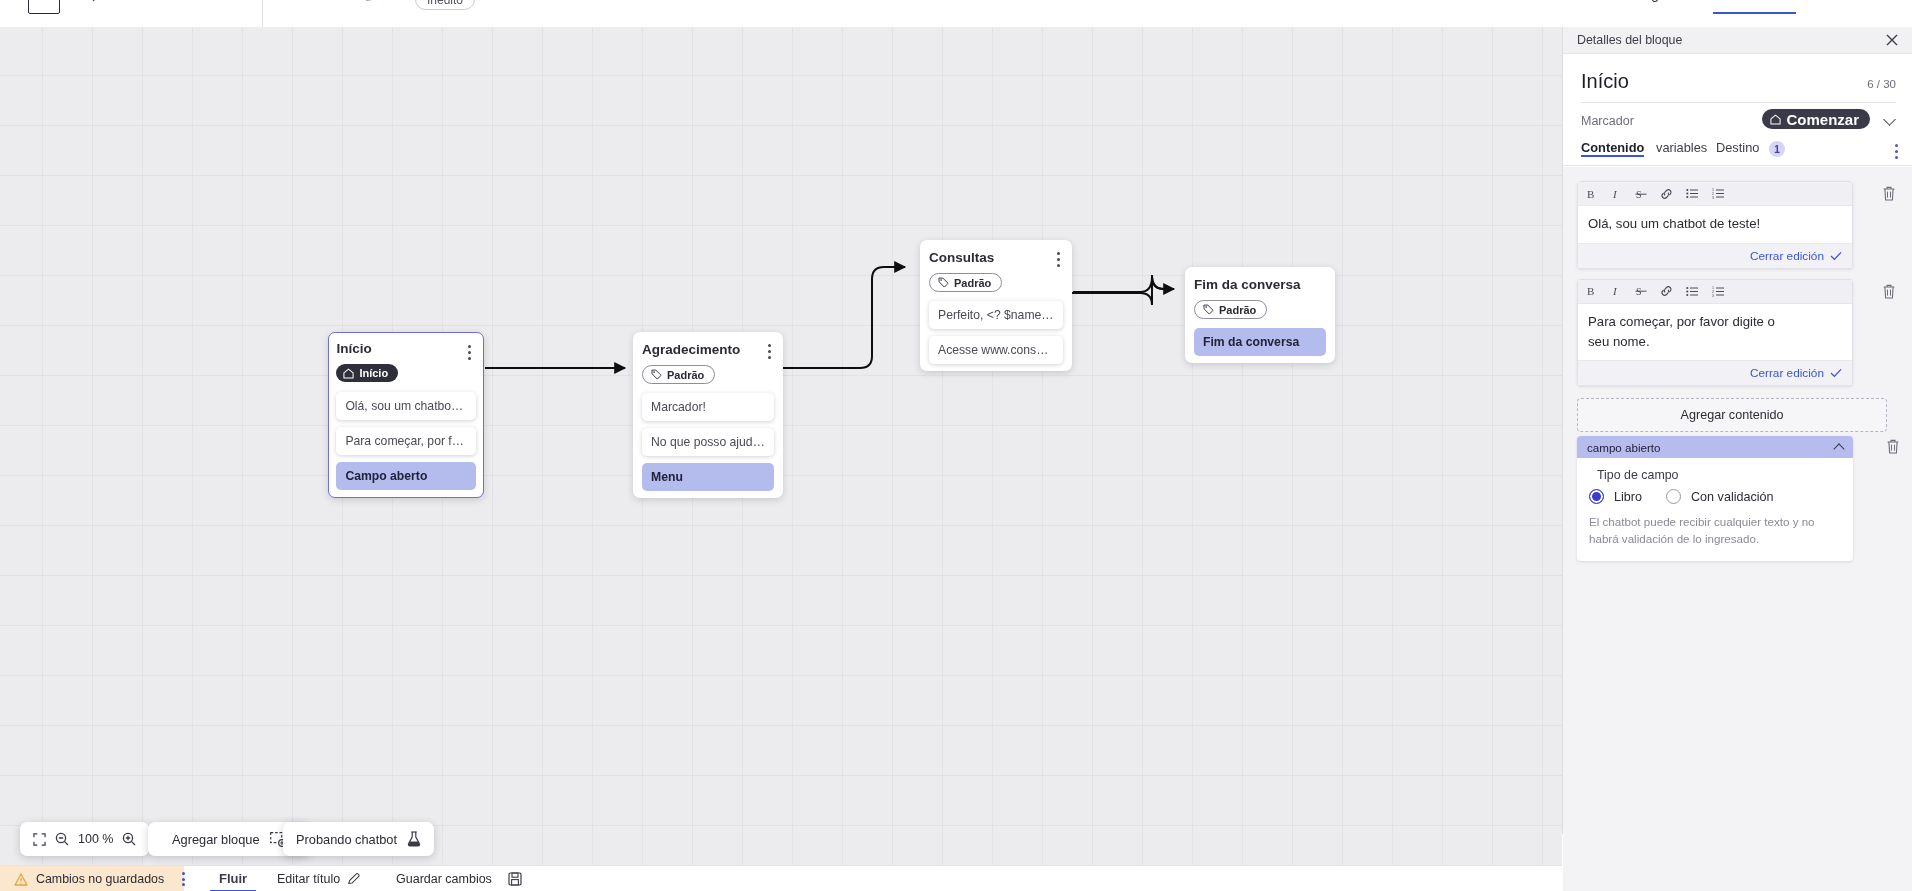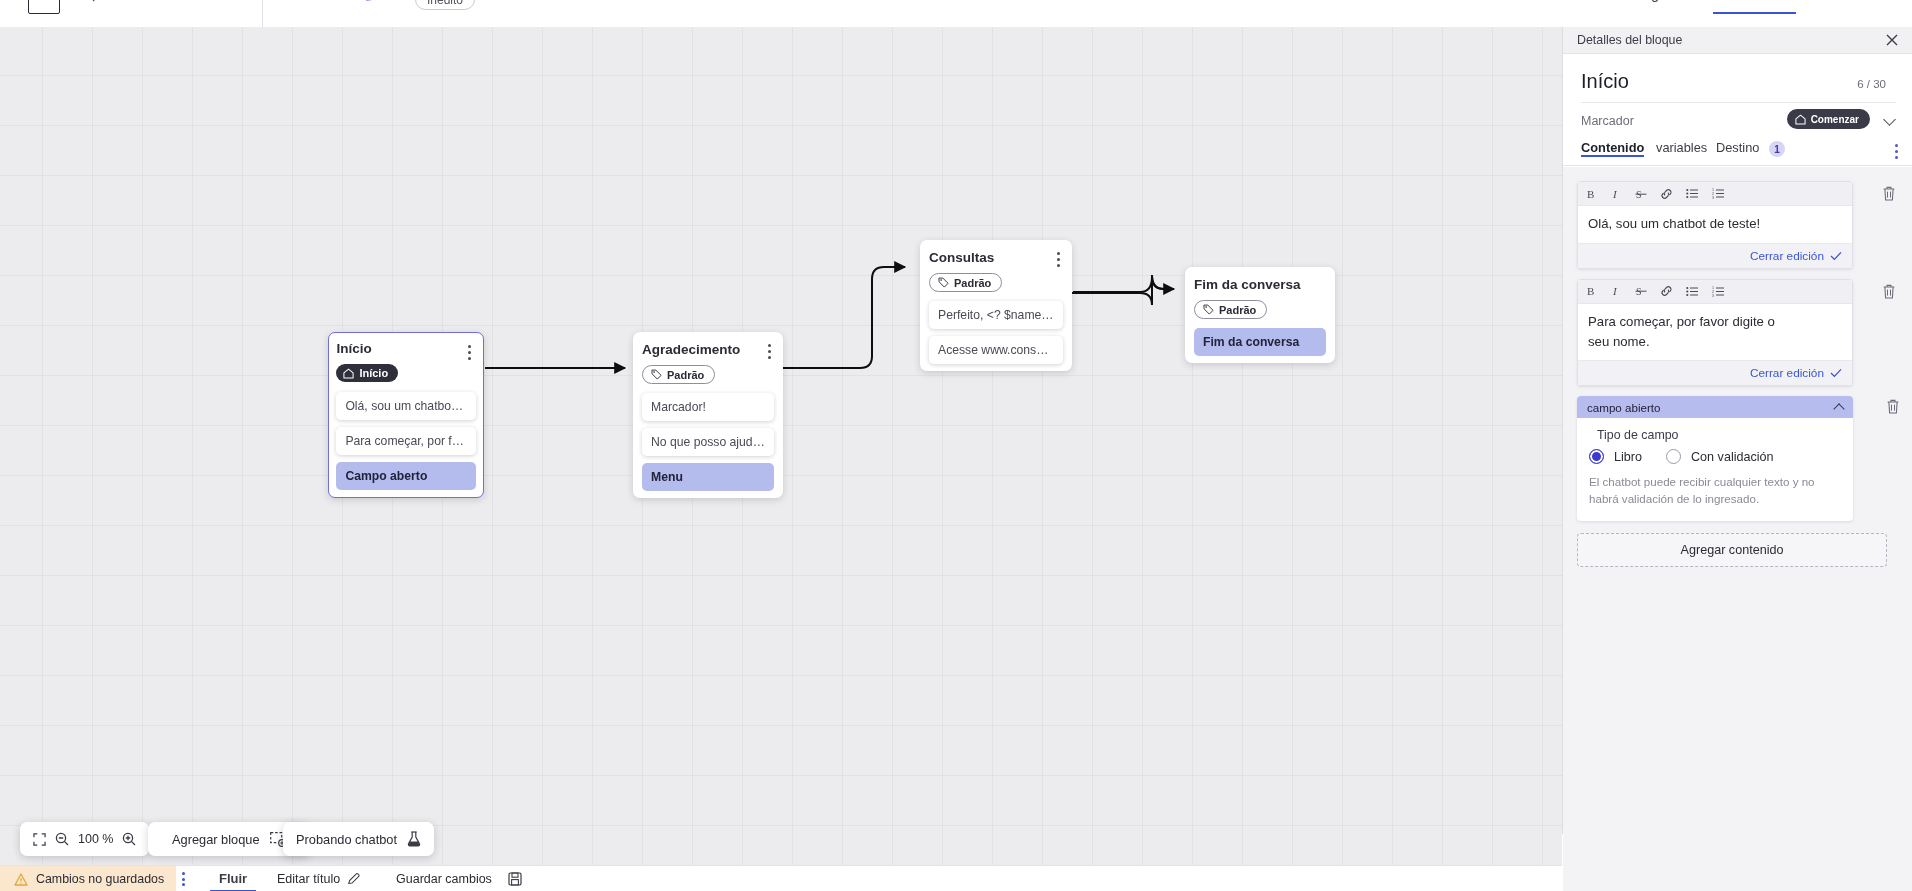--- a/index.html
+++ b/index.html
@@ -115,21 +115,21 @@
   #add-block-bar { left: 148px; top: 795px; padding: 0 24px; gap: 10px; }
   #test-bot-bar  { left: 283px; top: 795px; padding: 0 13px; gap: 10px; }
   .float-label { font-size: 12.8px; color: #2b2b33; }
 
   
   #statusbar {
     position: absolute; left: 0; top: 865px; width: 1562px; height: 26px;
     background: #ffffff; border-top: 1px solid #e4e4e8;
   }
   #unsaved-pill {
-    position: absolute; left: 0; top: 0; height: 26px; padding: 0 12px 0 14px;
+    position: absolute; left: 0; top: 0; height: 26px; padding: 0 20px 0 14px;
     background: #fbe7cd; display: flex; align-items: center; gap: 8px;
   }
   #unsaved-label { font-size: 12.4px; color: #2b2b33; white-space: nowrap; }
   #status-dots {
     position: absolute; left: 182px; top: 6px; width: 3px; height: 14px;
     display: flex; flex-direction: column; justify-content: space-between; align-items: center;
   }
   #status-dots i { width: 3px; height: 3px; border-radius: 50%; background: #3b54d6; }
   #tab-flow {
     position: absolute; left: 210px; top: 0; height: 26px; display: flex; align-items: center;
@@ -154,26 +154,26 @@
     position: absolute; left: 0; top: 27px; width: 349px; height: 27px;
     background: #f1f1f4; border-bottom: 1px solid #e4e4e8;
   }
   #panel-head-title {
     position: absolute; left: 14px; top: 6px; font-size: 12.4px; color: #3c3c46; white-space: nowrap;
   }
   #panel-close { position: absolute; right: 12px; top: 5px; width: 16px; height: 16px; }
   #panel-body { position: absolute; left: 0; top: 54px; width: 349px; height: 837px; background: #fff; }
 
   #block-name { position: absolute; left: 18px; top: 16px; font-size: 20px; color: #1e1e28; white-space: nowrap; }
-  #block-count { position: absolute; right: 26px; top: 24px; font-size: 11.5px; color: #6d6d7a; white-space: nowrap; }
+  #block-count { position: absolute; right: 16px; top: 24px; font-size: 11.5px; color: #6d6d7a; white-space: nowrap; }
   #block-rule { position: absolute; left: 18px; top: 48px; width: 315px; height: 1px; background: #e6e6ea; }
   #marker-label { position: absolute; left: 18px; top: 60px; font-size: 12.5px; color: #6d6d7a; white-space: nowrap; }
   #marker-chip {
     position: absolute; right: 42px; top: 55px; height: 20px; padding: 0 11px 0 8px;
-    background: #3a3a48; color: #fff; border-radius: 10px; font-size: 10px; font-weight: 700;
+    background: #3a3a48; color: #fff; border-radius: 10px; font-size: 15px; font-weight: 700;
     display: flex; align-items: center; gap: 5px; white-space: nowrap;
   }
   #marker-caret {
     position: absolute; right: 18px; top: 61px; width: 9px; height: 9px;
     border-right: 1.6px solid #4a4a55; border-bottom: 1.6px solid #4a4a55; transform: rotate(45deg);
   }
 
   #panel-tabs { position: absolute; left: 0; top: 84px; width: 349px; height: 28px; border-bottom: 1px solid #e4e4e8; }
   .ptab { position: absolute; top: 2px; font-size: 12.8px; color: #3c3c46; padding-bottom: 0; white-space: nowrap; }
   .ptab.active { color: #1e1e28; font-weight: 700; border-bottom: 2.2px solid #3b54d6; }
@@ -606,20 +606,22 @@
               </span>
           </div>
         </div>
         <div class="trash-btn">
           <svg width="16" height="17" viewBox="0 0 16 17">
               <path d="M2.6 4h10.8M6 4V2.4h4V4M3.9 4l.7 11h6.8l.7-11" fill="none" stroke="#6d6d7a" stroke-width="1.1"></path>
               <path d="M6.5 6.6v6M9.5 6.6v6" stroke="#6d6d7a" stroke-width="1"></path>
             </svg>
         </div>
       </div>
+
+      <div id="add-content-btn">Agregar contenido</div>
 
       <div id="field-card">
         <div id="field-box">
           <div id="field-header">
             <span id="field-header-label">campo abierto</span>
             <span id="field-caret"></span>
           </div>
           <div id="field-body">
             <div id="field-type-label">Tipo de campo</div>
             <div id="radio-row">
@@ -631,18 +633,16 @@
             <div id="field-help">El chatbot puede recibir cualquier texto y no habrá validación de lo ingresado.</div>
           </div>
         </div>
         <div class="trash-btn" style="top:2px; right:-2px;">
           <svg width="16" height="17" viewBox="0 0 16 17">
               <path d="M2.6 4h10.8M6 4V2.4h4V4M3.9 4l.7 11h6.8l.7-11" fill="none" stroke="#6d6d7a" stroke-width="1.1"></path>
               <path d="M6.5 6.6v6M9.5 6.6v6" stroke="#6d6d7a" stroke-width="1"></path>
             </svg>
         </div>
       </div>
-
-      <div id="add-content-btn">Agregar contenido</div>
     </div>
   </div>
 
 </div>
 
 </body></html>

